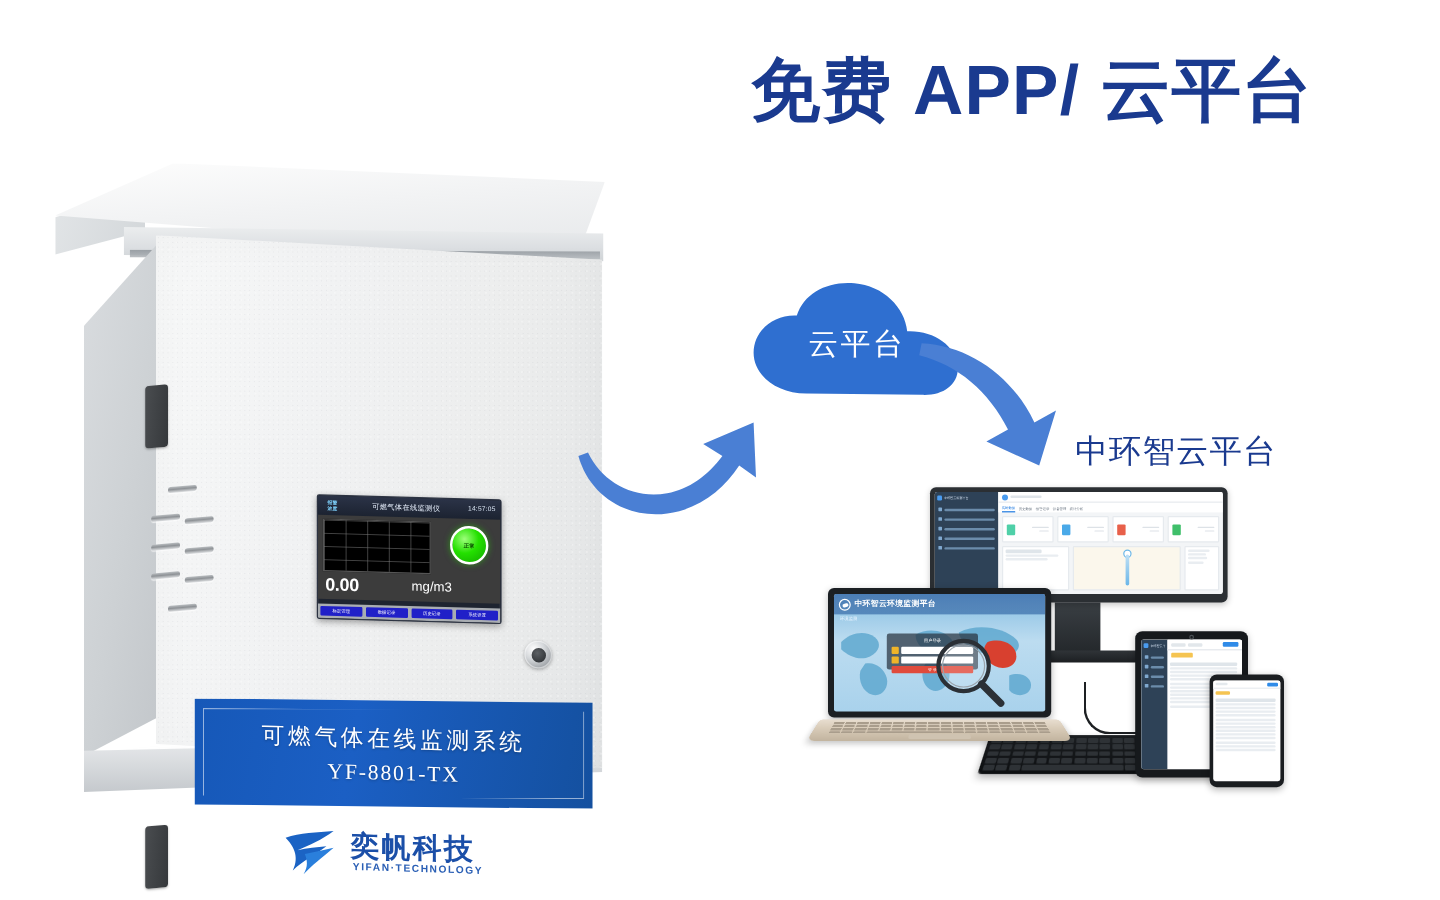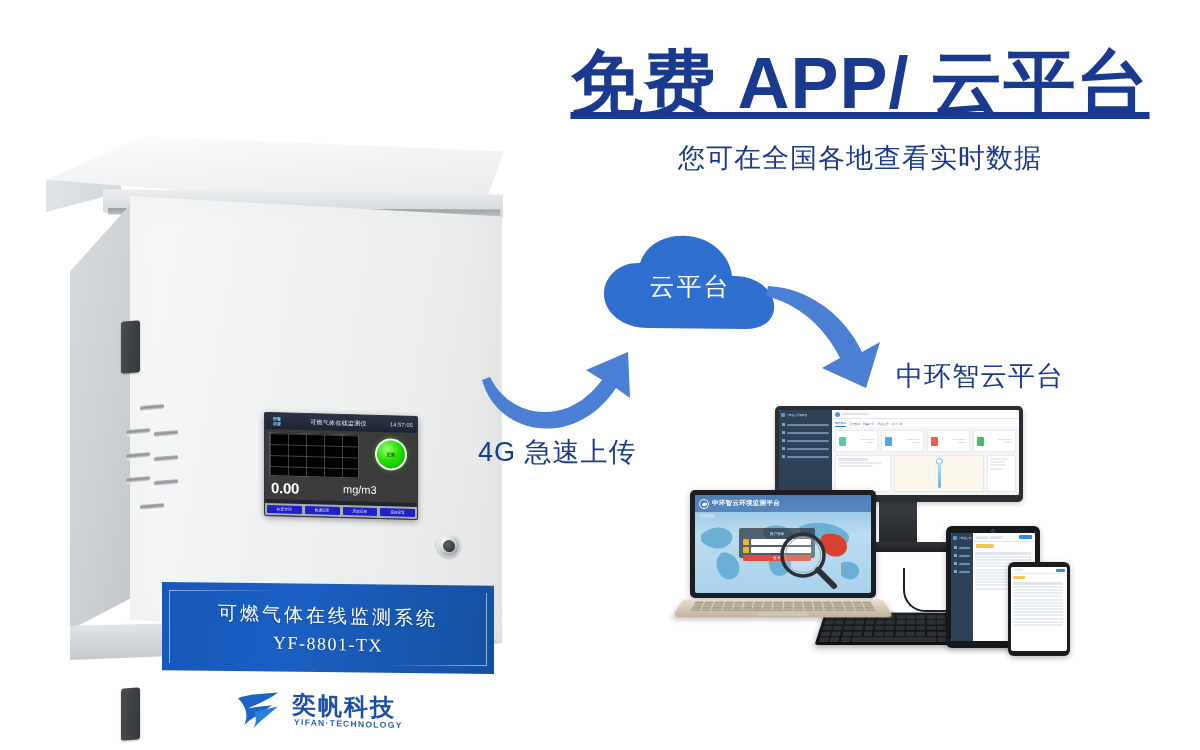--- a/index.html
+++ b/index.html
@@ -7,22 +7,22 @@
   body {
     background:#ffffff;
     font-family:"Liberation Sans","DejaVu Sans",sans-serif;
     position:relative;
   }
   .stage { position:absolute; inset:0; }
 
   
   .headline-wrap { position:absolute; left:560px; top:46px; width:600px; text-align:center; }
   .headline {
-    font-size:72px; font-weight:700; color:#1a3a8f;
-    letter-spacing:1px; line-height:1.05; white-space:nowrap;text-decoration:underline;
+    font-size:58px; font-weight:700; color:#1a3a8f;
+    letter-spacing:1px; line-height:1.05; white-space:nowrap;
   }
   .subhead {
     margin-top:18px; font-size:27px; color:#1a3a8f;
     font-weight:500; letter-spacing:1px; white-space:nowrap;
   }
 
   
   .cabinet { position:absolute; left:38px; top:130px; width:470px; height:540px; }
   .cab-shadow {
     position:absolute; left:60px; top:492px; width:370px; height:26px;
@@ -200,21 +200,21 @@
   .logo-cn {
     position:absolute; left:58px; top:2px; font-size:24px; font-weight:700;
     color:#1b4fa8; letter-spacing:2px;
   }
   .logo-en {
     position:absolute; left:60px; top:30px; font-size:8.5px; letter-spacing:1.3px;
     color:#2a5fb5; font-weight:700;
   }
 
   
-  .cloud-wrap { position:absolute; left:600px; top:232px; width:180px; height:102px; }
+  .cloud-wrap { position:absolute; left:624px; top:232px; width:180px; height:102px; }
   .cloud-label {
     position:absolute; left:0; top:38px; width:180px; text-align:center;
     color:#fff; font-size:25px; letter-spacing:2px; font-weight:500;
   }
 
   
   .arrow-left { position:absolute; left:470px; top:330px; width:200px; height:118px; }
   .arrow-right { position:absolute; left:762px; top:276px; width:190px; height:122px; }
 
   
@@ -381,21 +381,20 @@
   .table-row-line { height:2px; background:#e9edf1; border-radius:1px; }
   .table-head-line { height:2.6px; background:#dfe5ea; border-radius:1px; }
 </style>
 </head>
 <body>
 
 <div class="stage">
 
   <div class="headline-wrap">
     <div class="headline">免费 APP/ 云平台</div>
-    <div class="subhead">您可在全国各地查看实时数据</div>
   </div>
 
   <div class="cabinet">
     <div class="cab-shadow"></div>
 
     <div class="roof-left-edge"></div>
     <div class="roof-top"></div>
     <div class="roof-front-edge"></div>
     <div class="roof-underline"></div>
 
@@ -472,21 +471,20 @@
       <path d="M12 50 C22 86, 58 106, 96 96 C118 90, 134 76, 146 58 L160 68 L158 22 L116 40 L132 50 C120 66, 104 78, 86 81 C58 86, 32 72, 20 47 Z" fill="#4a7fd4"></path>
     </svg>
   </div>
 
   <div class="arrow-right">
     <svg width="190" height="122" viewBox="0 0 190 122">
       <path d="M6 10 C46 12, 82 38, 100 76 L118 66 L104 112 L60 92 L78 82 C62 50, 36 28, 4 20 Z" fill="#4a7fd4"></path>
     </svg>
   </div>
 
-  <div class="label-4g">4G 急速上传</div>
   <div class="label-realtime">中环智云平台</div>
 
   <div class="devices">
 
     <div class="mon-neck"></div>
     <div class="mon-base"></div>
     <div class="monitor-frame">
       <div class="mon-screen">
         <div class="dash-sidebar">
           <div class="dash-brand">

